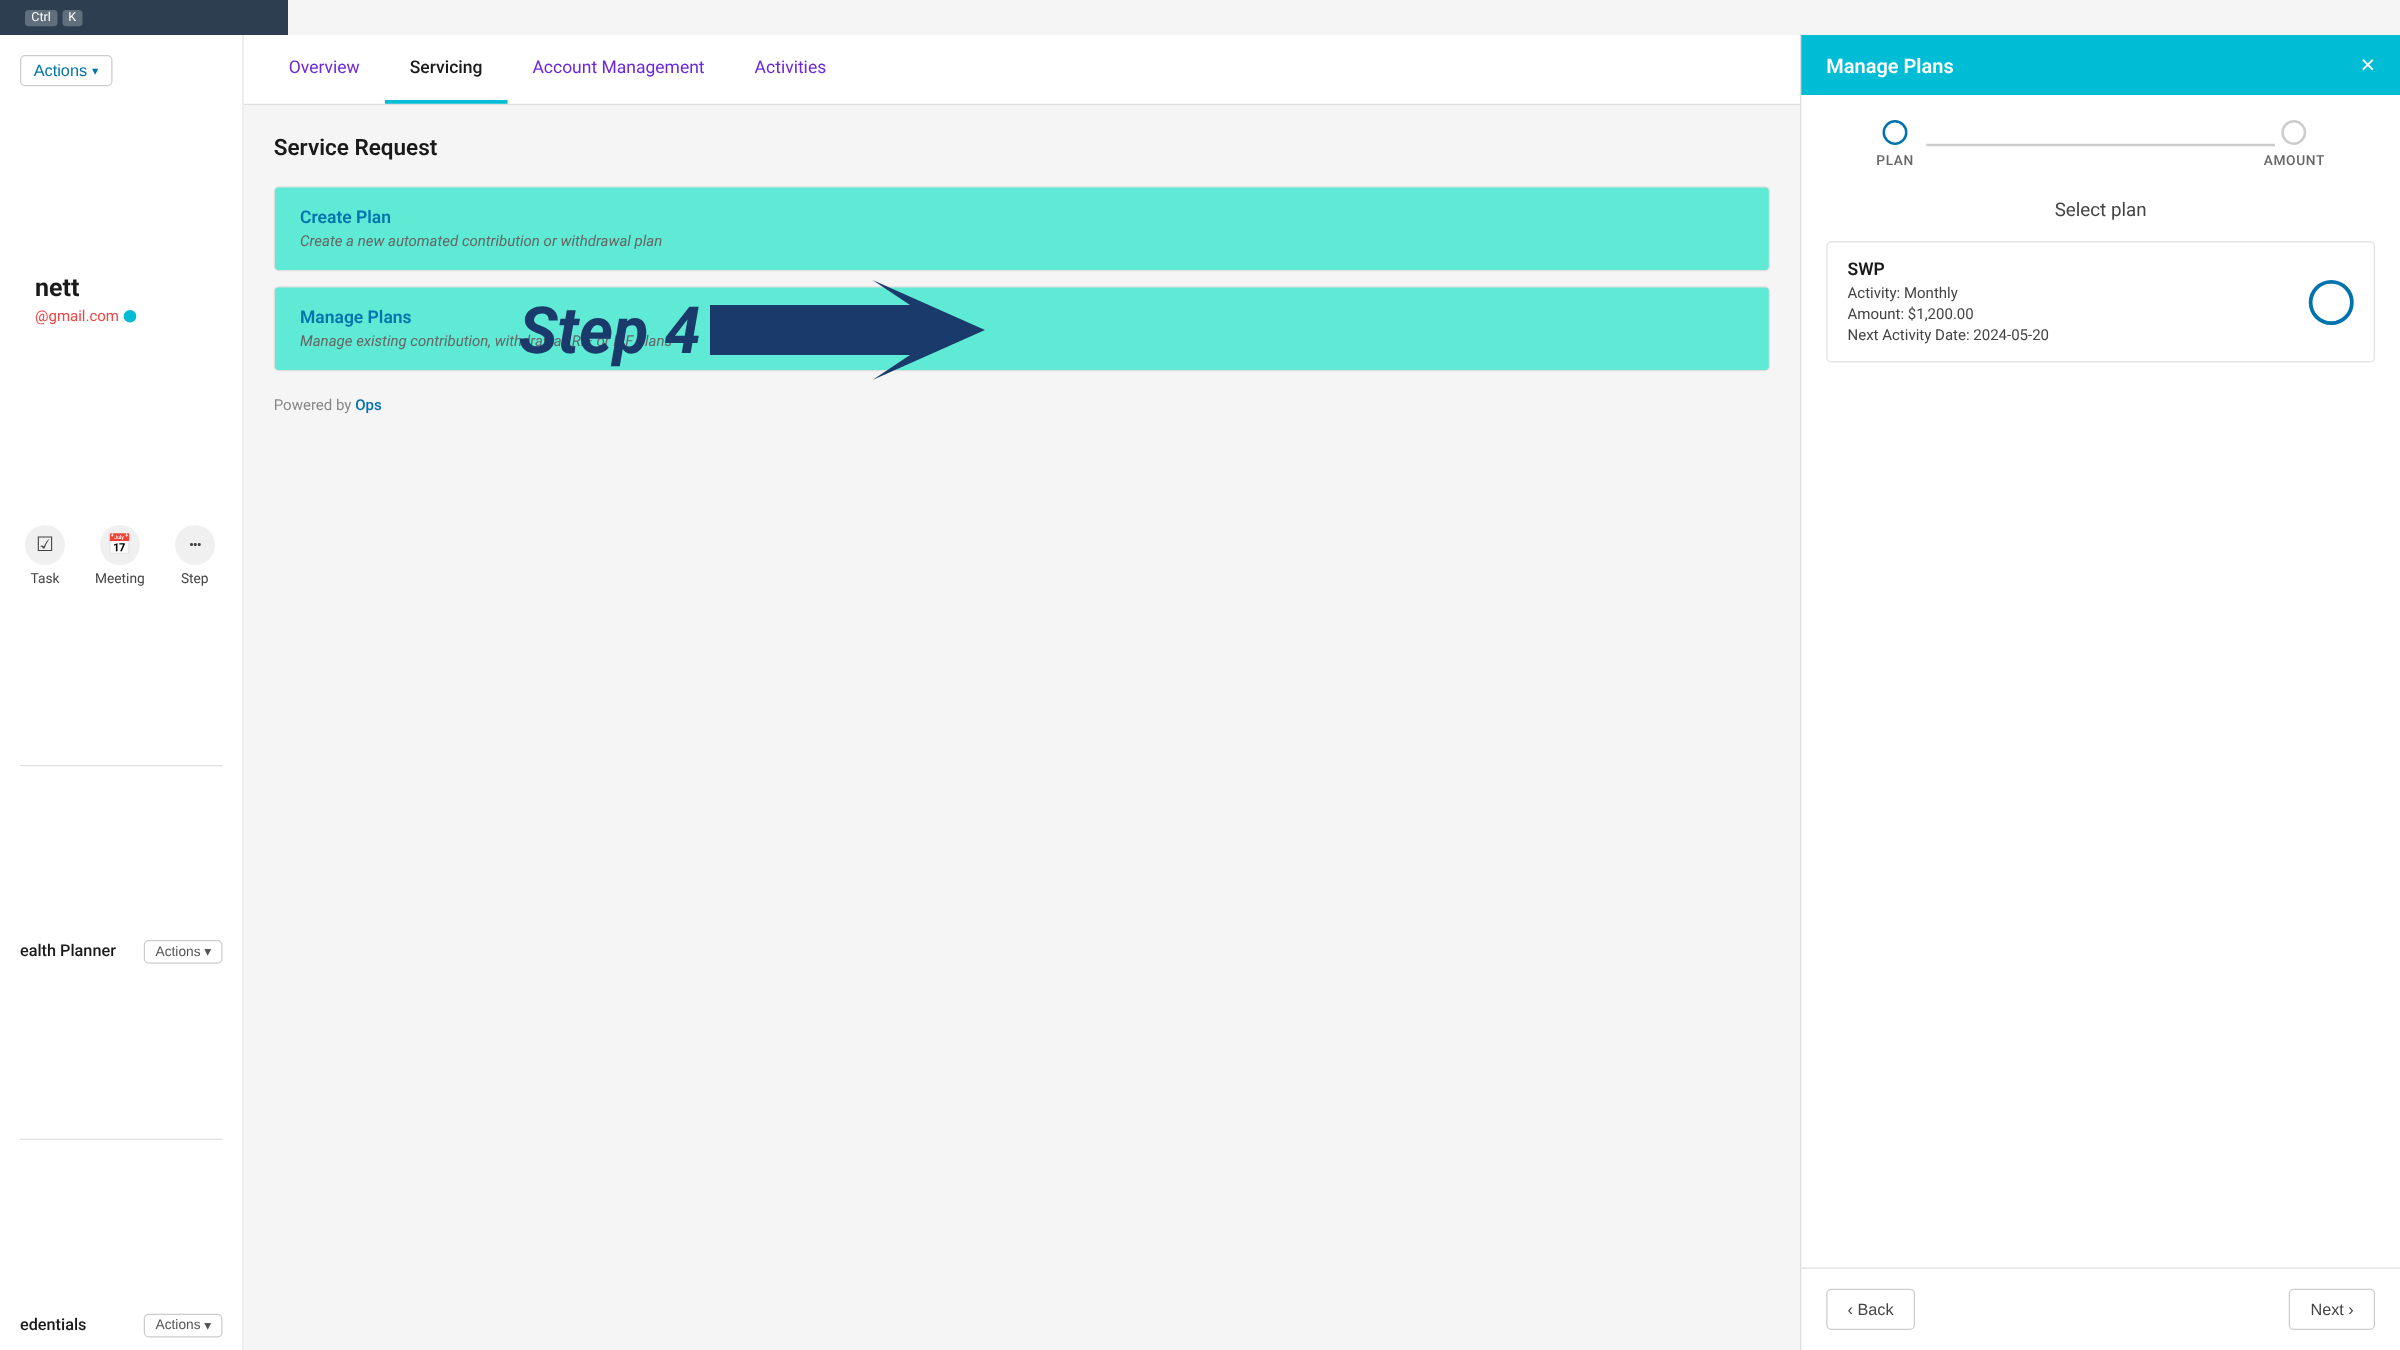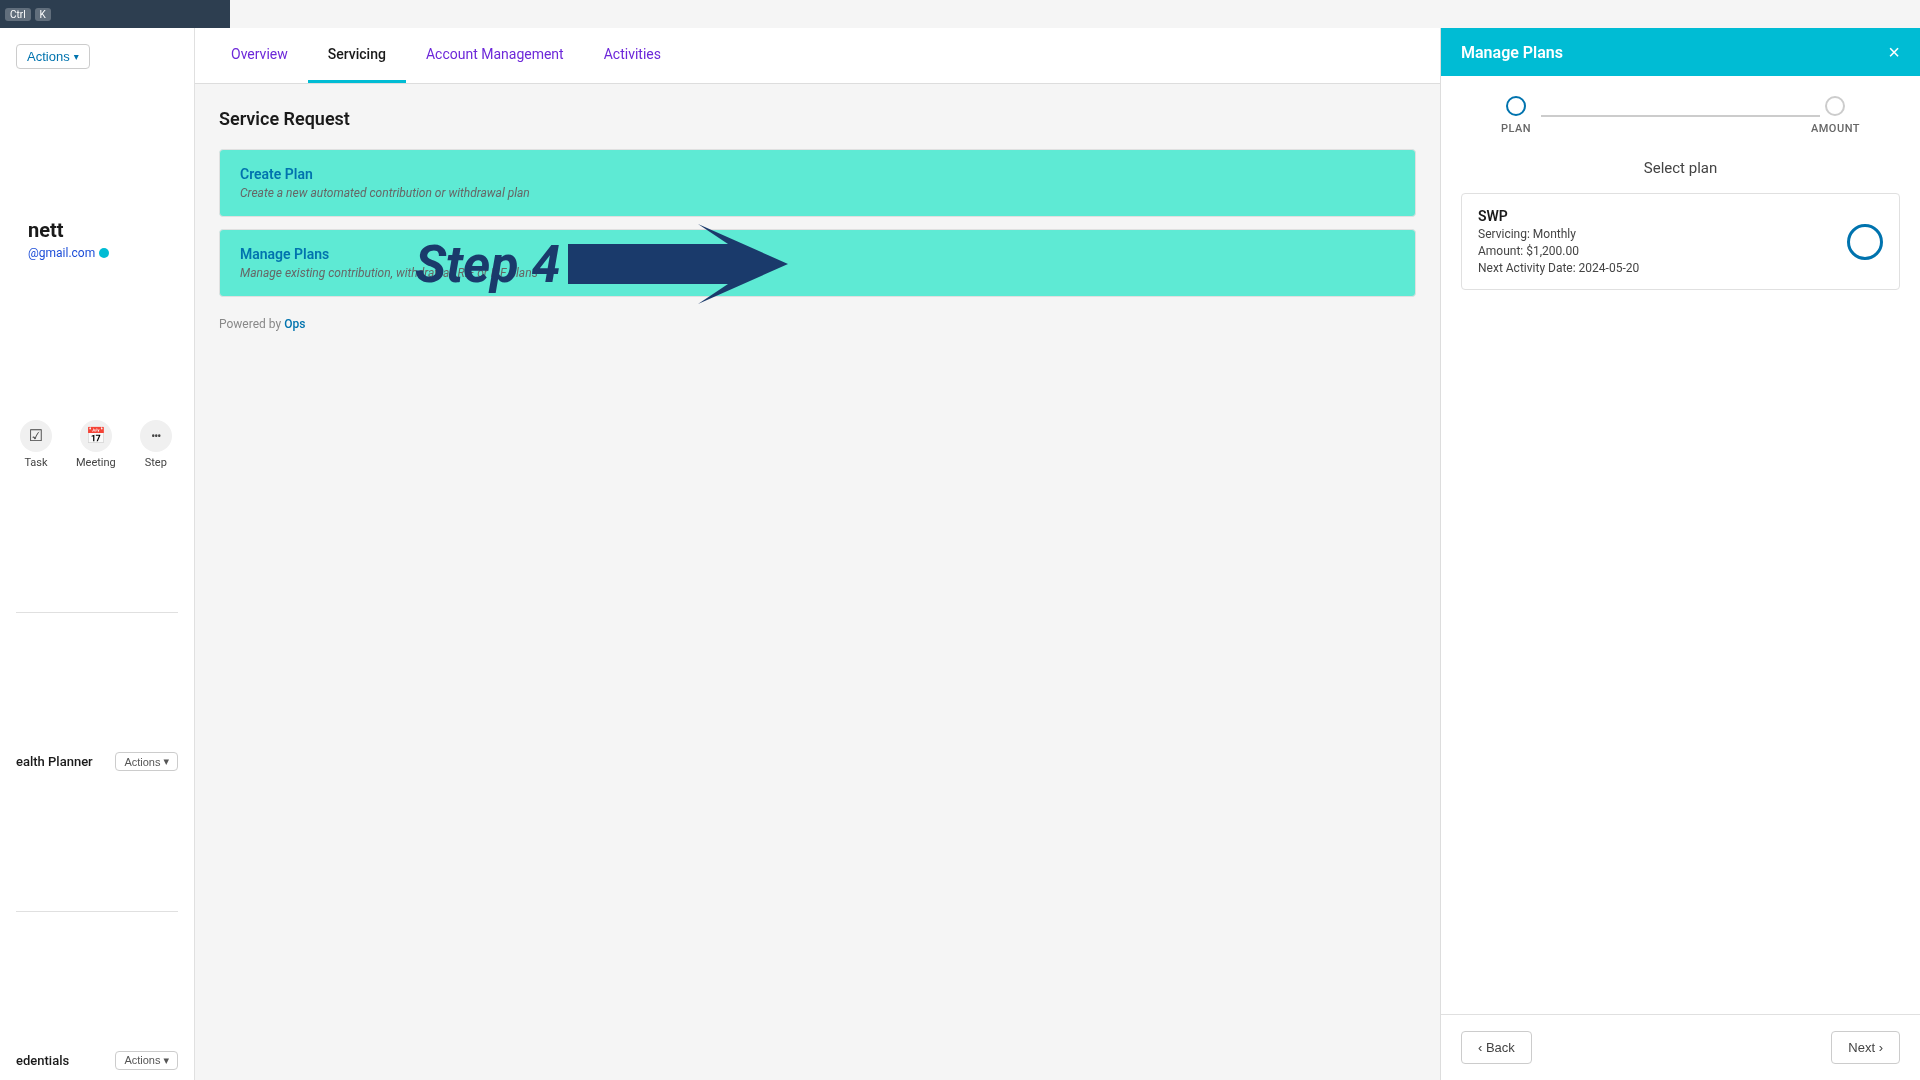--- a/index.html
+++ b/index.html
@@ -24,21 +24,21 @@
       justify-content: space-between;
     }
     .sidebar-name {
       font-size: 20px;
       font-weight: 700;
       color: #1a1a1a;
       padding: 16px 16px 4px 16px;
     }
     .sidebar-email {
       font-size: 12px;
-      color: #1d4ed8;
+      color: #ef4444;
       padding: 0 16px 12px 16px;
       display: flex;
       align-items: center;
       gap: 4px;
     }
     .email-icon {
       width: 10px;
       height: 10px;
       background: #00bcd4;
       border-radius: 50%;
@@ -376,21 +376,21 @@
       cursor: pointer;
       color: #444;
       display: flex;
       align-items: center;
       gap: 4px;
     }
   </style>
 </head>
 <body>
 
-<div style="position:fixed;top:0;left:0;width:230px;height:28px;background:#2d3e50;display:flex;align-items:center;padding:0 5px;gap:4px;z-index:100;">
+<div style="position:fixed;top:0;left:0;width:230px;height:28px;background:#2d3e50;display:flex;align-items:center;padding:0 20px;gap:4px;z-index:100;">
   <span style="background:rgba(255,255,255,0.25);color:#fff;font-size:10px;padding:1px 5px;border-radius:3px;">Ctrl</span>
   <span style="background:rgba(255,255,255,0.25);color:#fff;font-size:10px;padding:1px 5px;border-radius:3px;">K</span>
 </div>
 
 <div class="sidebar" style="margin-top:28px;">
   <div class="sidebar-actions">
     <button class="actions-btn">
       <span>Actions</span>
       <span style="font-size:10px;">▾</span>
     </button>
@@ -488,21 +488,21 @@
         <div class="step-circle"></div>
         <span class="step-label">AMOUNT</span>
       </div>
     </div>
 
     <div class="select-plan-title">Select plan</div>
 
     <div class="plan-card">
       <div class="plan-card-info">
         <span class="plan-name">SWP</span>
-        <span class="plan-detail">Servicing: Monthly</span>
+        <span class="plan-detail">Activity: Monthly</span>
         <span class="plan-detail">Amount: $1,200.00</span>
         <span class="plan-detail">Next Activity Date: 2024-05-20</span>
       </div>
       <div class="plan-radio">
         <div class="plan-radio-inner"></div>
       </div>
     </div>
   </div>
 
   <div class="panel-footer">

